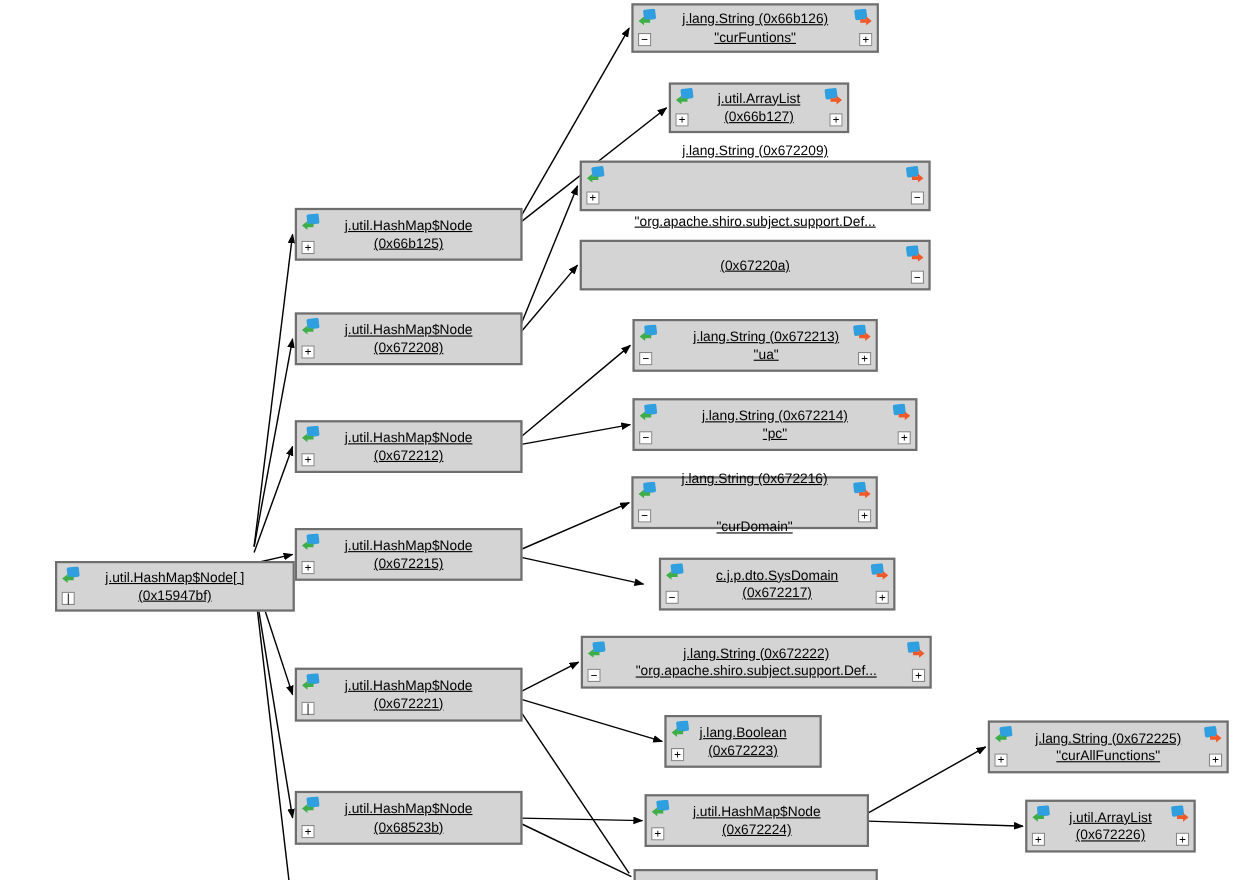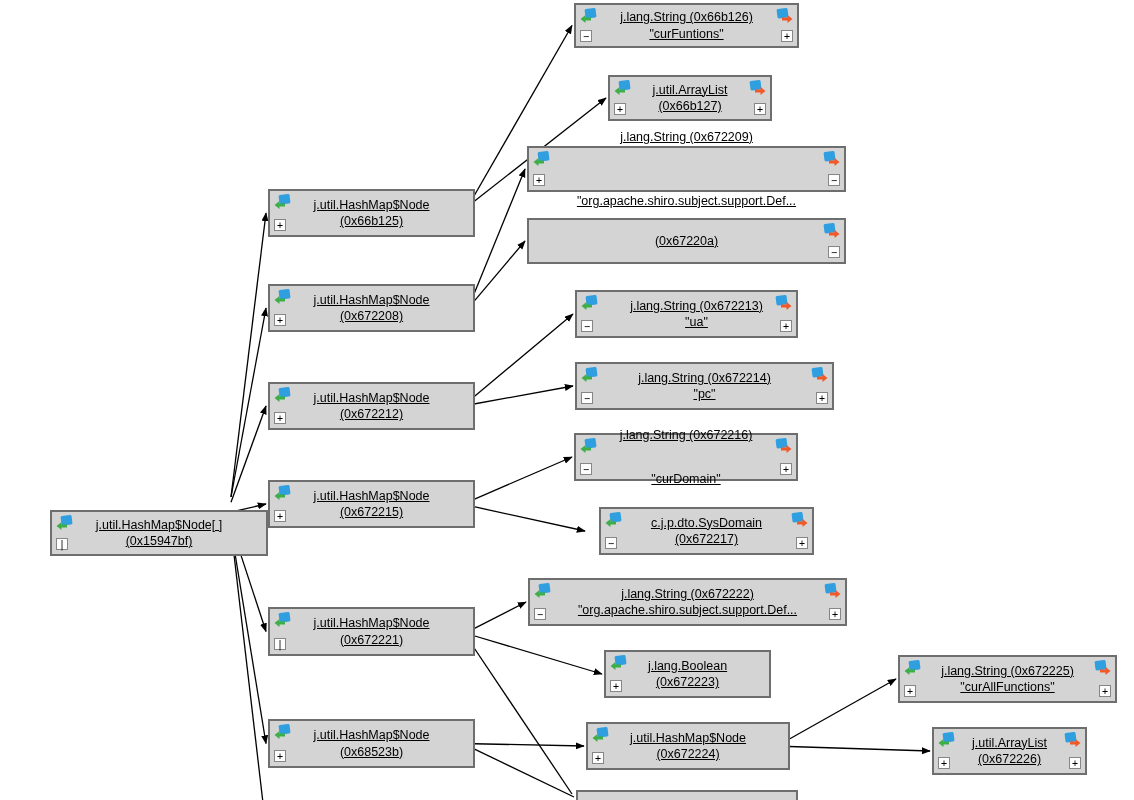--- a/index.html
+++ b/index.html
@@ -240,21 +240,21 @@
           <rect x="5" y="0.5" width="11" height="9.5" rx="1.5" fill="#2f9fe0" transform="rotate(-7 10 5)"></rect>
           <path d="M0.5,11 L5.5,7 L5.5,9.4 L11,9.4 L11,12.6 L5.5,12.6 L5.5,15 Z" fill="#3fae49"></path>
         </svg></span>
       <span class="ic out"><svg width="17" height="16" viewBox="0 0 17 16">
           <rect x="1" y="0.5" width="11" height="9.5" rx="1.5" fill="#2f9fe0" transform="rotate(-7 6 5)"></rect>
           <path d="M16.5,11 L11.5,7 L11.5,9.4 L6,9.4 L6,12.6 L11.5,12.6 L11.5,15 Z" fill="#f05a28"></path>
         </svg></span>
       <button class="xbtn l">−</button>
       <button class="xbtn r">+</button>
     </div>
-    <div class="node" style="left: 604px; top: 650px; width: 167px; height: 48px;">
+    <div class="node" style="left: 604px; top: 650px; width: 143px; height: 48px;">
     <span class="lbl">j.lang.Boolean</span>
     <span class="lbl">(0x672223)</span>
   <span class="ic in"><svg width="17" height="16" viewBox="0 0 17 16">
           <rect x="5" y="0.5" width="11" height="9.5" rx="1.5" fill="#2f9fe0" transform="rotate(-7 10 5)"></rect>
           <path d="M0.5,11 L5.5,7 L5.5,9.4 L11,9.4 L11,12.6 L5.5,12.6 L5.5,15 Z" fill="#3fae49"></path>
         </svg></span>
       <button class="xbtn l">+</button>
     </div>
     <div class="node" style="left: 586px; top: 722px; width: 204px; height: 48px;">
     <span class="lbl">j.util.HashMap$Node</span>

